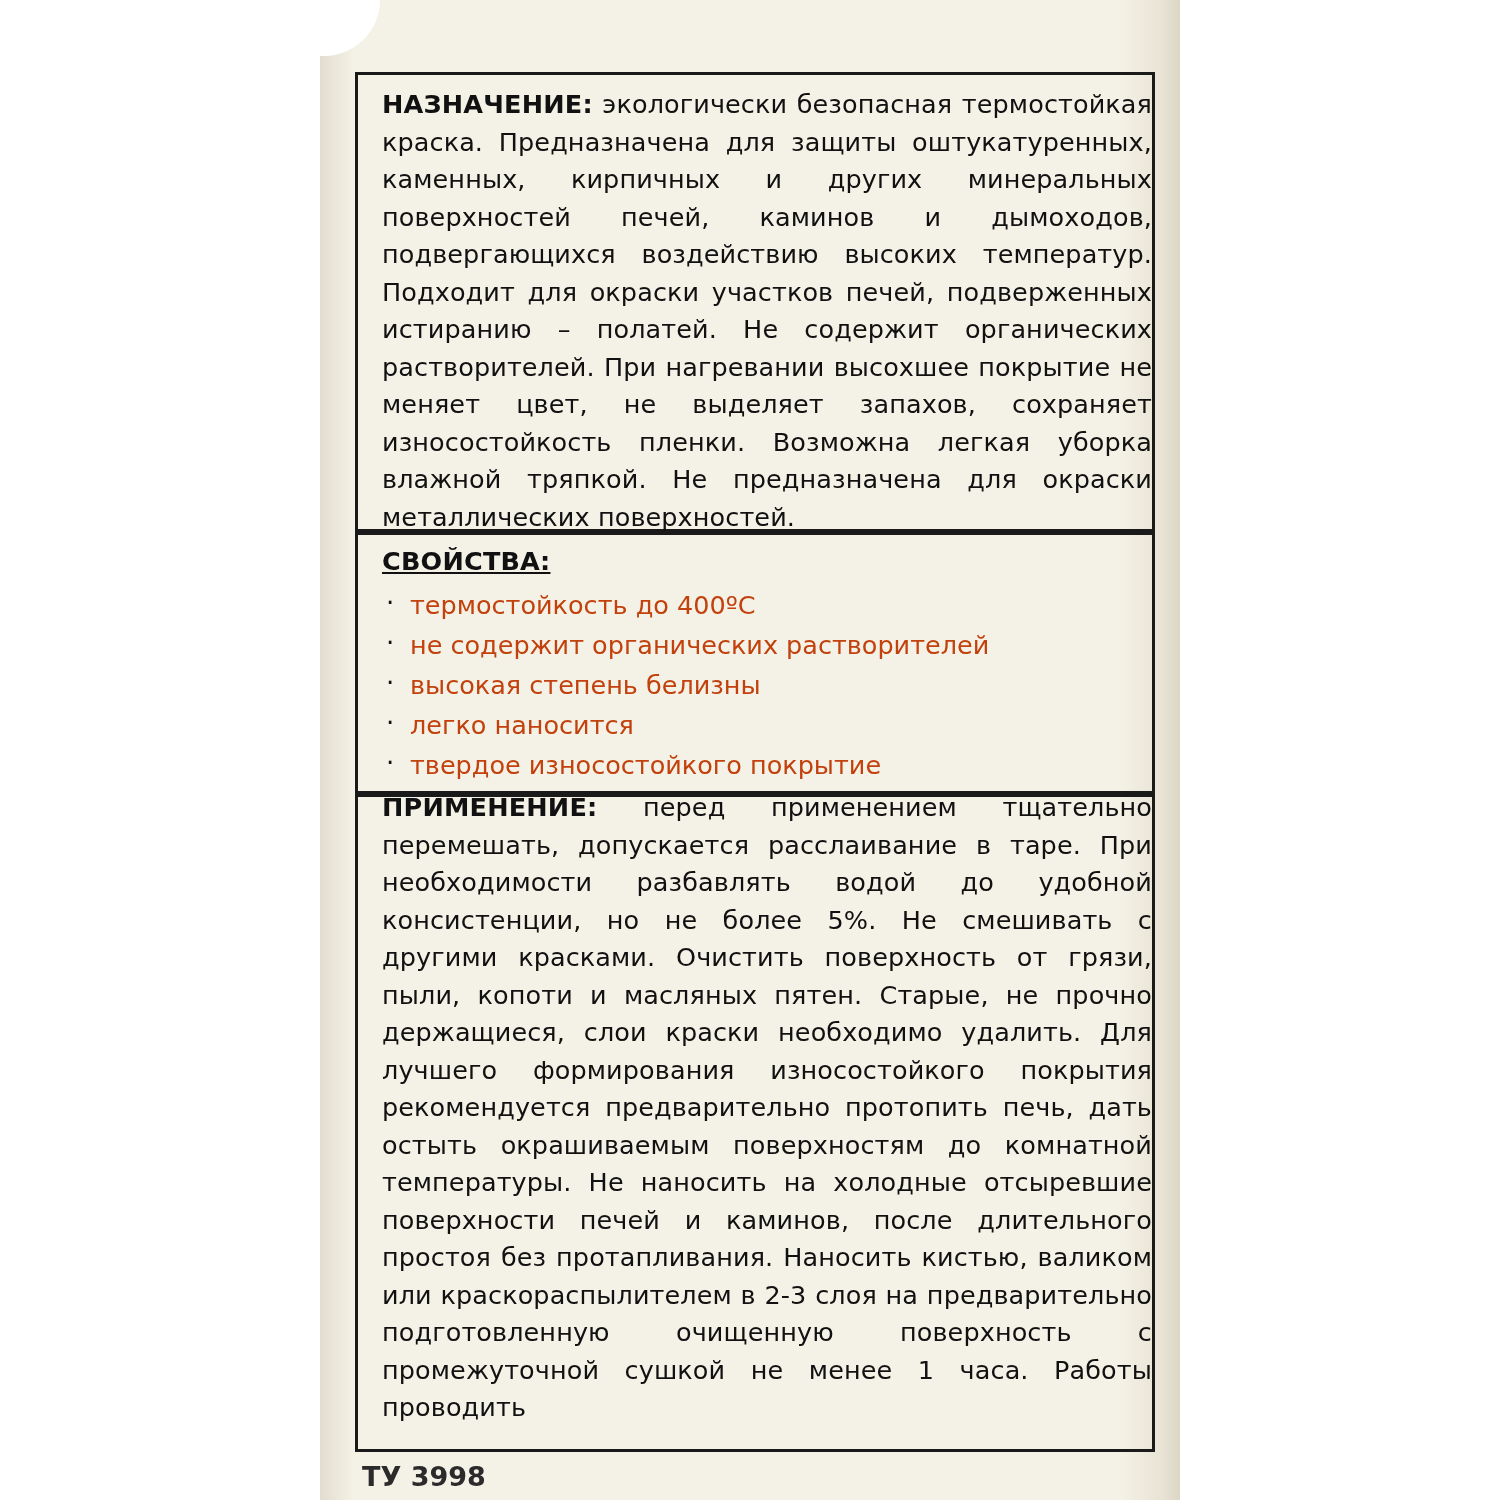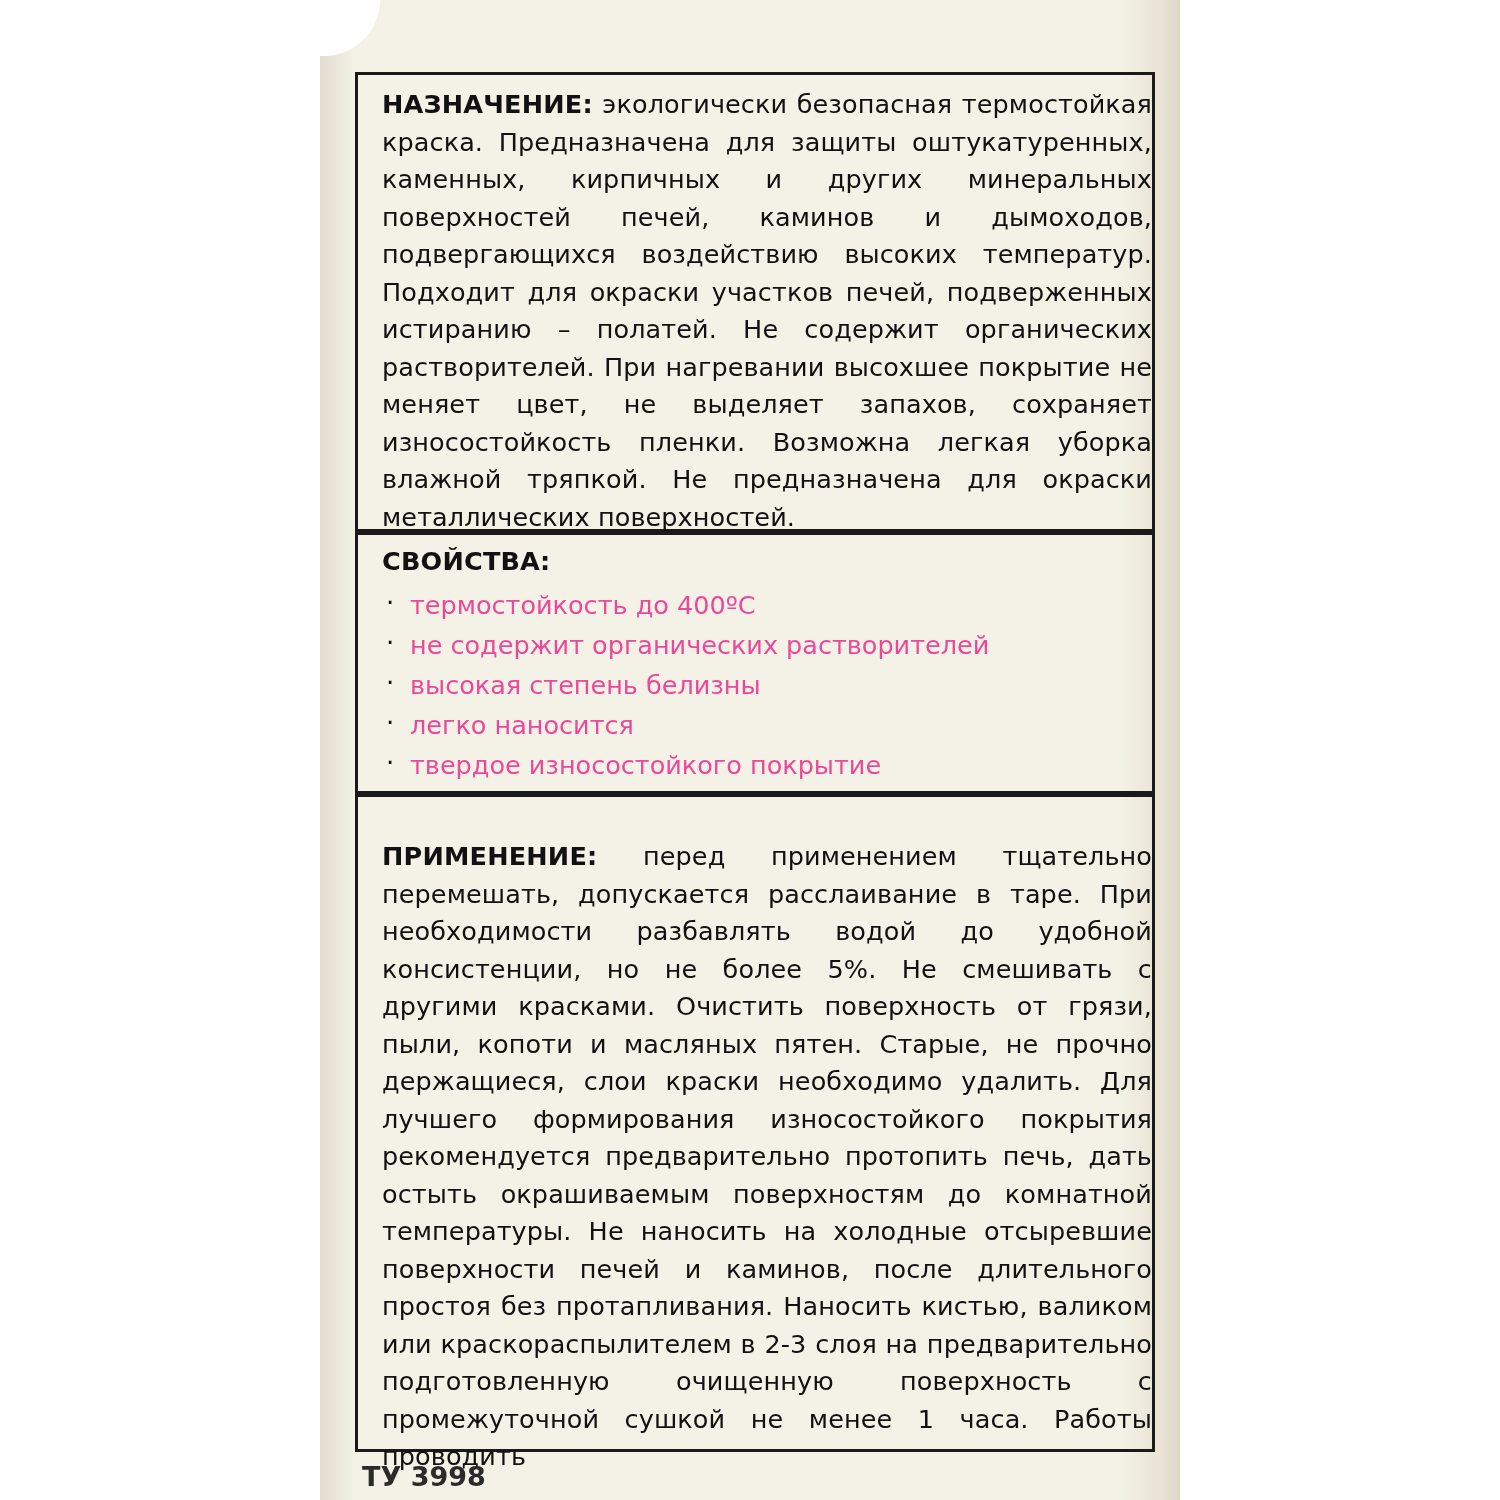--- a/index.html
+++ b/index.html
@@ -99,43 +99,44 @@
   }
   .ta-purpose {
     left: 382px;
     top: 86px;
     width: 770px;
   }
   .ta-props-title {
     left: 382px;
     top: 543px;
     width: 770px;
+    text-decoration: underline;
   }
   .ta-usage {
     left: 382px;
-    top: 838px;
+    top: 789px;
     width: 770px;
   }
   .heading {
     font-weight: bold;
     letter-spacing: 0.2px;
   }
   .para {
     margin: 0;
   }
 
   ul.props-list {
     position: absolute;
     left: 382px;
     top: 585px;
     width: 760px;
     margin: 0;
     padding: 0;
     list-style: none;
-    color: #ec4899;
+    color: #c2410c;
     font-family: "DejaVu Sans", sans-serif;
     font-size: 25.5px;
     line-height: 40px;
   }
   ul.props-list li {
     position: relative;
     padding-left: 28px;
   }
   ul.props-list li::before {
     content: "·";

